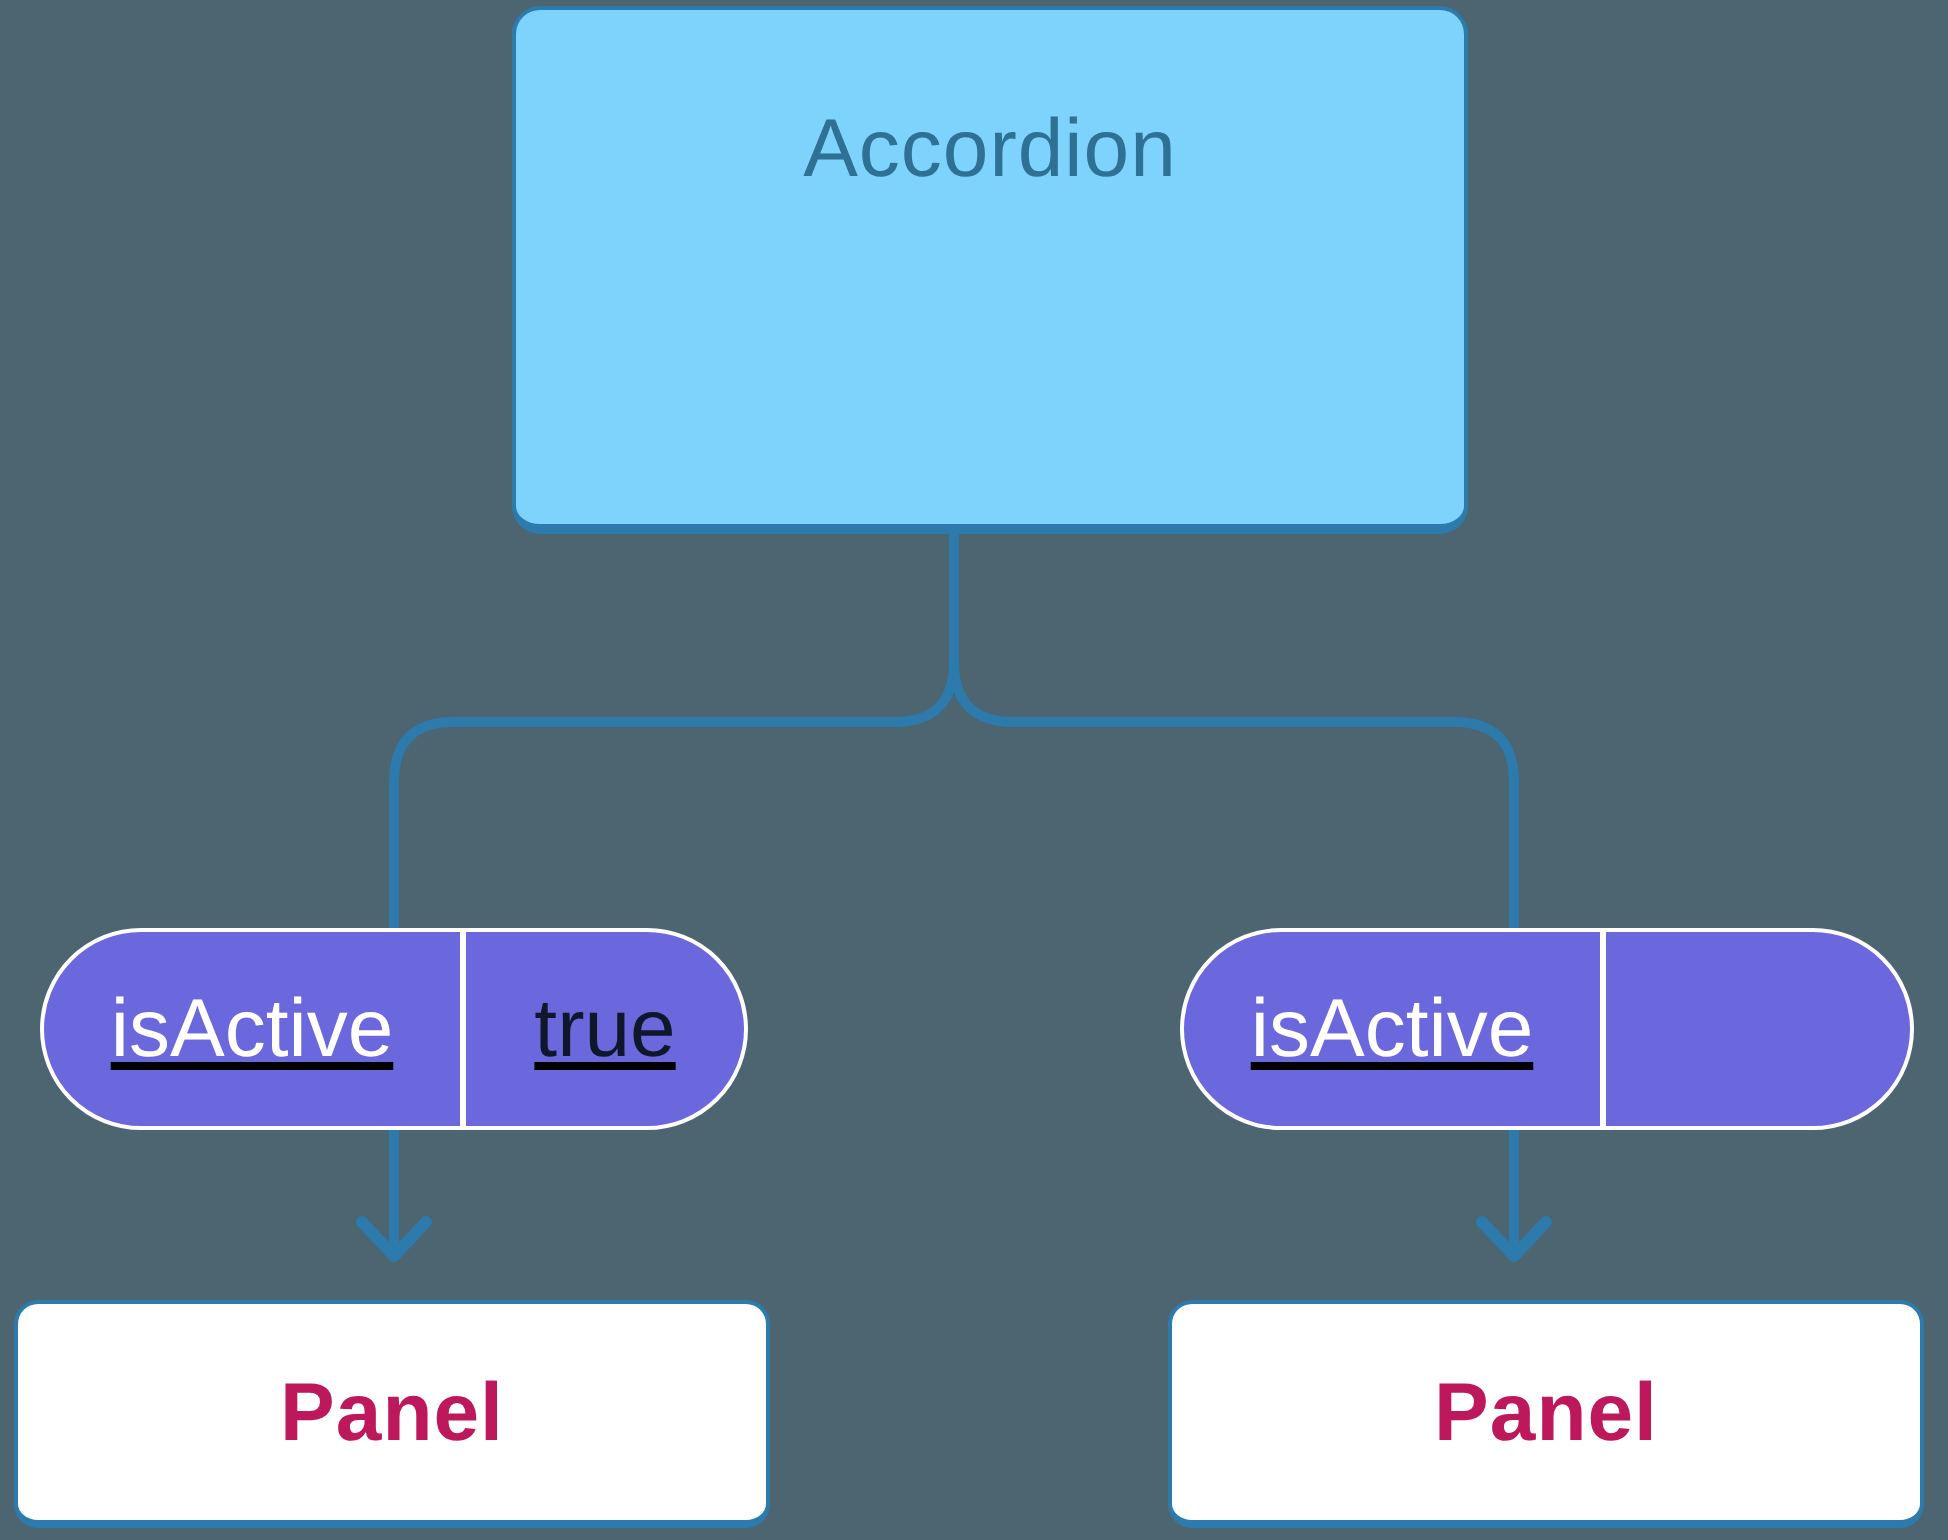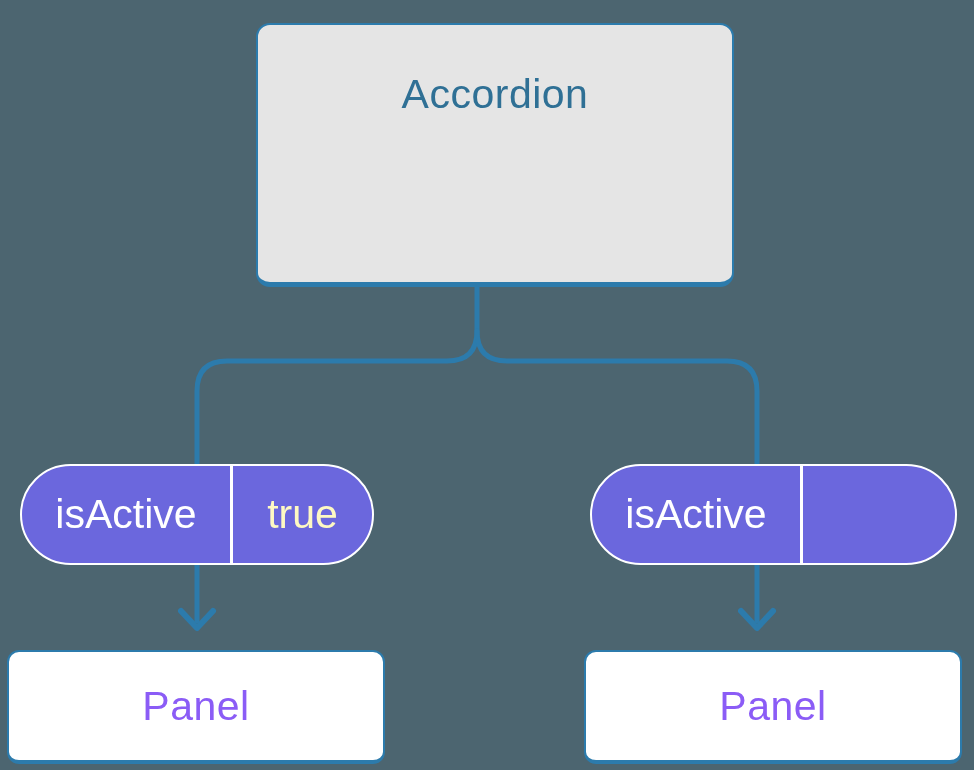--- a/index.html
+++ b/index.html
@@ -36,25 +36,24 @@
     stroke-linecap: round;
     stroke-linejoin: round;
   }
   
   .root-node {
     position: absolute;
     left: 256px;
     top: 3px;
     width: 474px;
     height: 257px;
-    background: #e5e5e5;
+    background: #7dd3fc;
     border: 2px solid #2C7BAC;
     border-bottom-width: 5px;
     border-radius: 14px;
-    margin-top: 20px;
   }
   .root-title {
     position: absolute;
     left: 0;
     top: 46px;
     width: 100%;
     text-align: center;
     font-size: 41px;
     font-weight: 500;
     color: #2F7095;
@@ -97,20 +96,21 @@
   .prop-pill {
     position: absolute;
     top: 464px;
     height: 97px;
     background: #6B67DD;
     border: 2.5px solid #FFFFFF;
     border-radius: 51px;
     display: flex;
     align-items: stretch;
     overflow: hidden;
+    text-decoration: underline;
   }
   .prop-pill.pill-left { left: 20px;  width: 350px; }
   .prop-pill.pill-right { left: 590px; width: 363px; }
   .prop-pill .pill-label {
     width: 208px;
     display: flex;
     align-items: center;
     justify-content: center;
     font-size: 41px;
     color: #FFFFFF;
@@ -118,37 +118,37 @@
   .prop-pill .pill-divider {
     width: 3px;
     background: #FFFFFF;
   }
   .prop-pill .pill-value {
     flex: 1 1 auto;
     display: flex;
     align-items: center;
     justify-content: center;
     font-size: 41px;
-    color: #fef9c3;
+    color: #0f172a;
   }
   
   .panel-node {
     position: absolute;
     top: 650px;
     height: 108px;
     background: #FFFFFF;
     border: 2px solid #2C7BAC;
     border-bottom-width: 4px;
     border-radius: 12px;
     display: flex;
     align-items: center;
     justify-content: center;
     font-size: 41px;
-    font-weight: 400;
-    color: #8b5cf6;
+    font-weight: 700;
+    color: #be185d;
     letter-spacing: 0.5px;
   }
   .panel-node.panel-left  { left: 7px;   width: 374px; }
   .panel-node.panel-right { left: 584px; width: 374px; }
 </style>
 </head>
 <body>
 
 <div class="stage">
 

